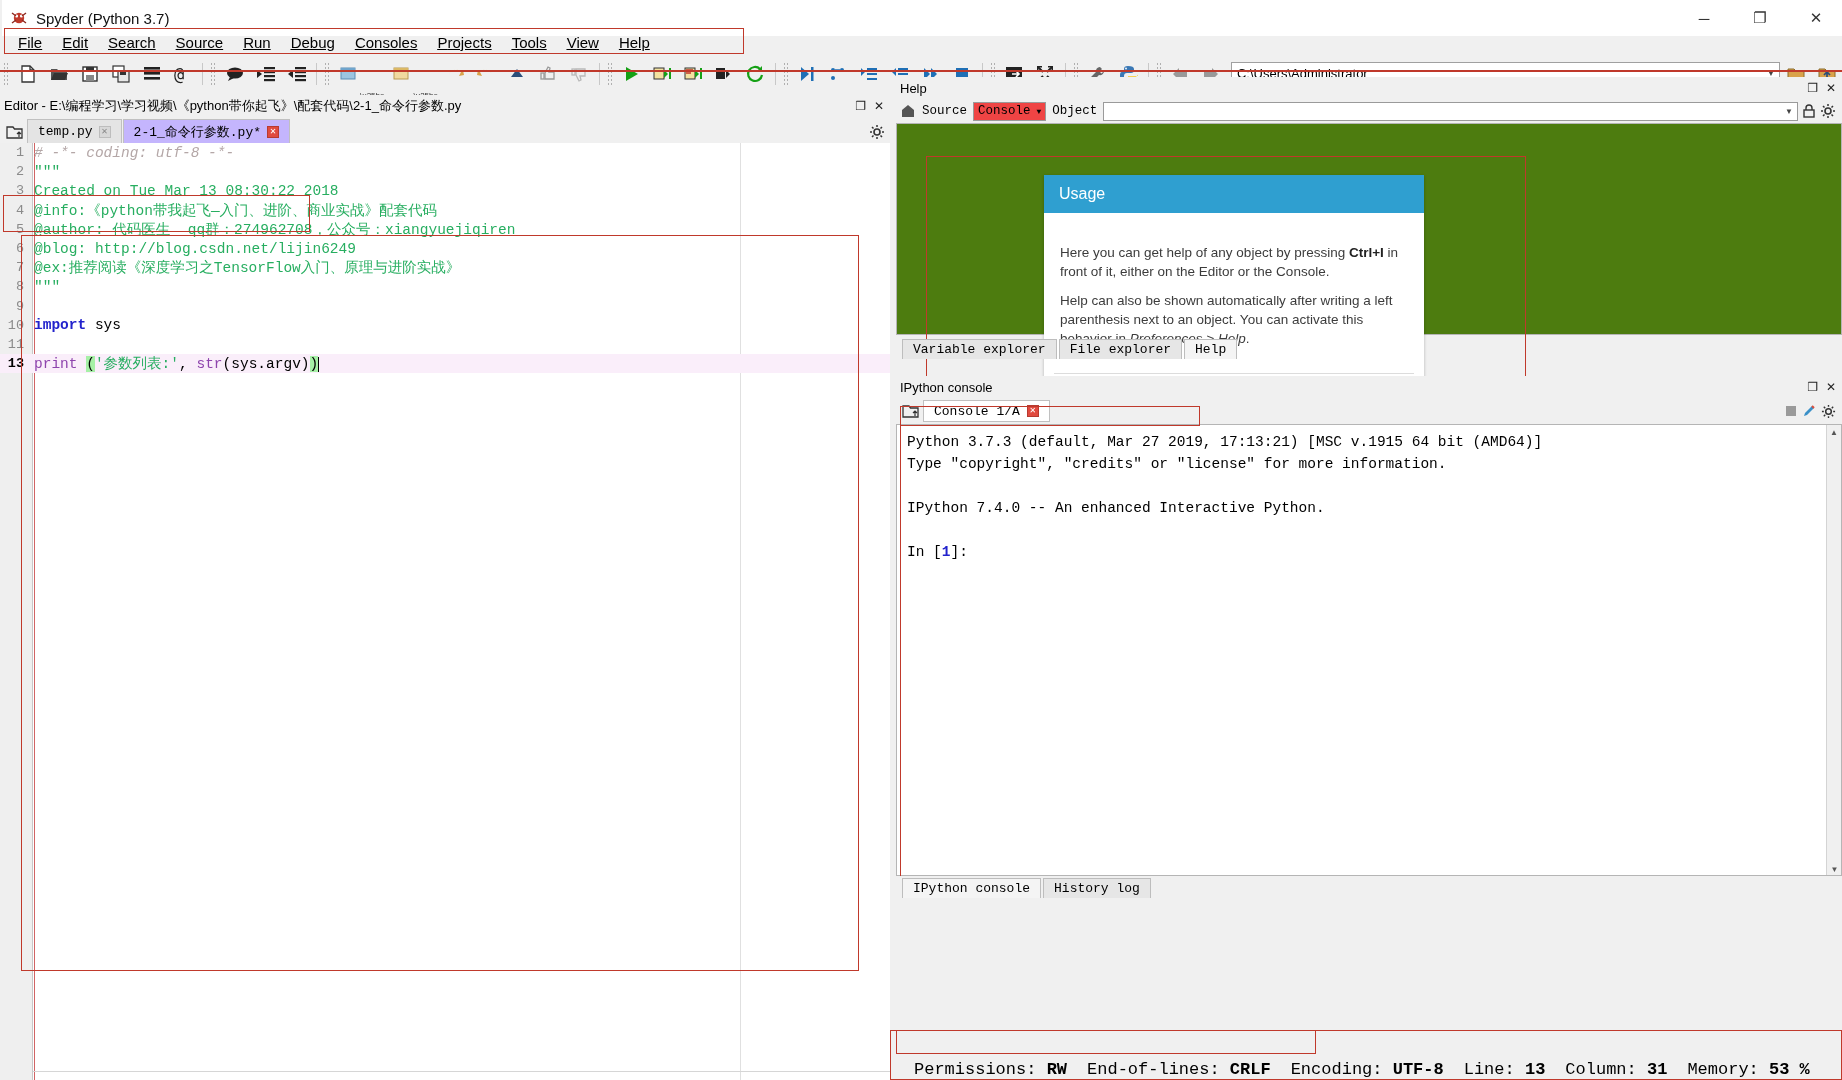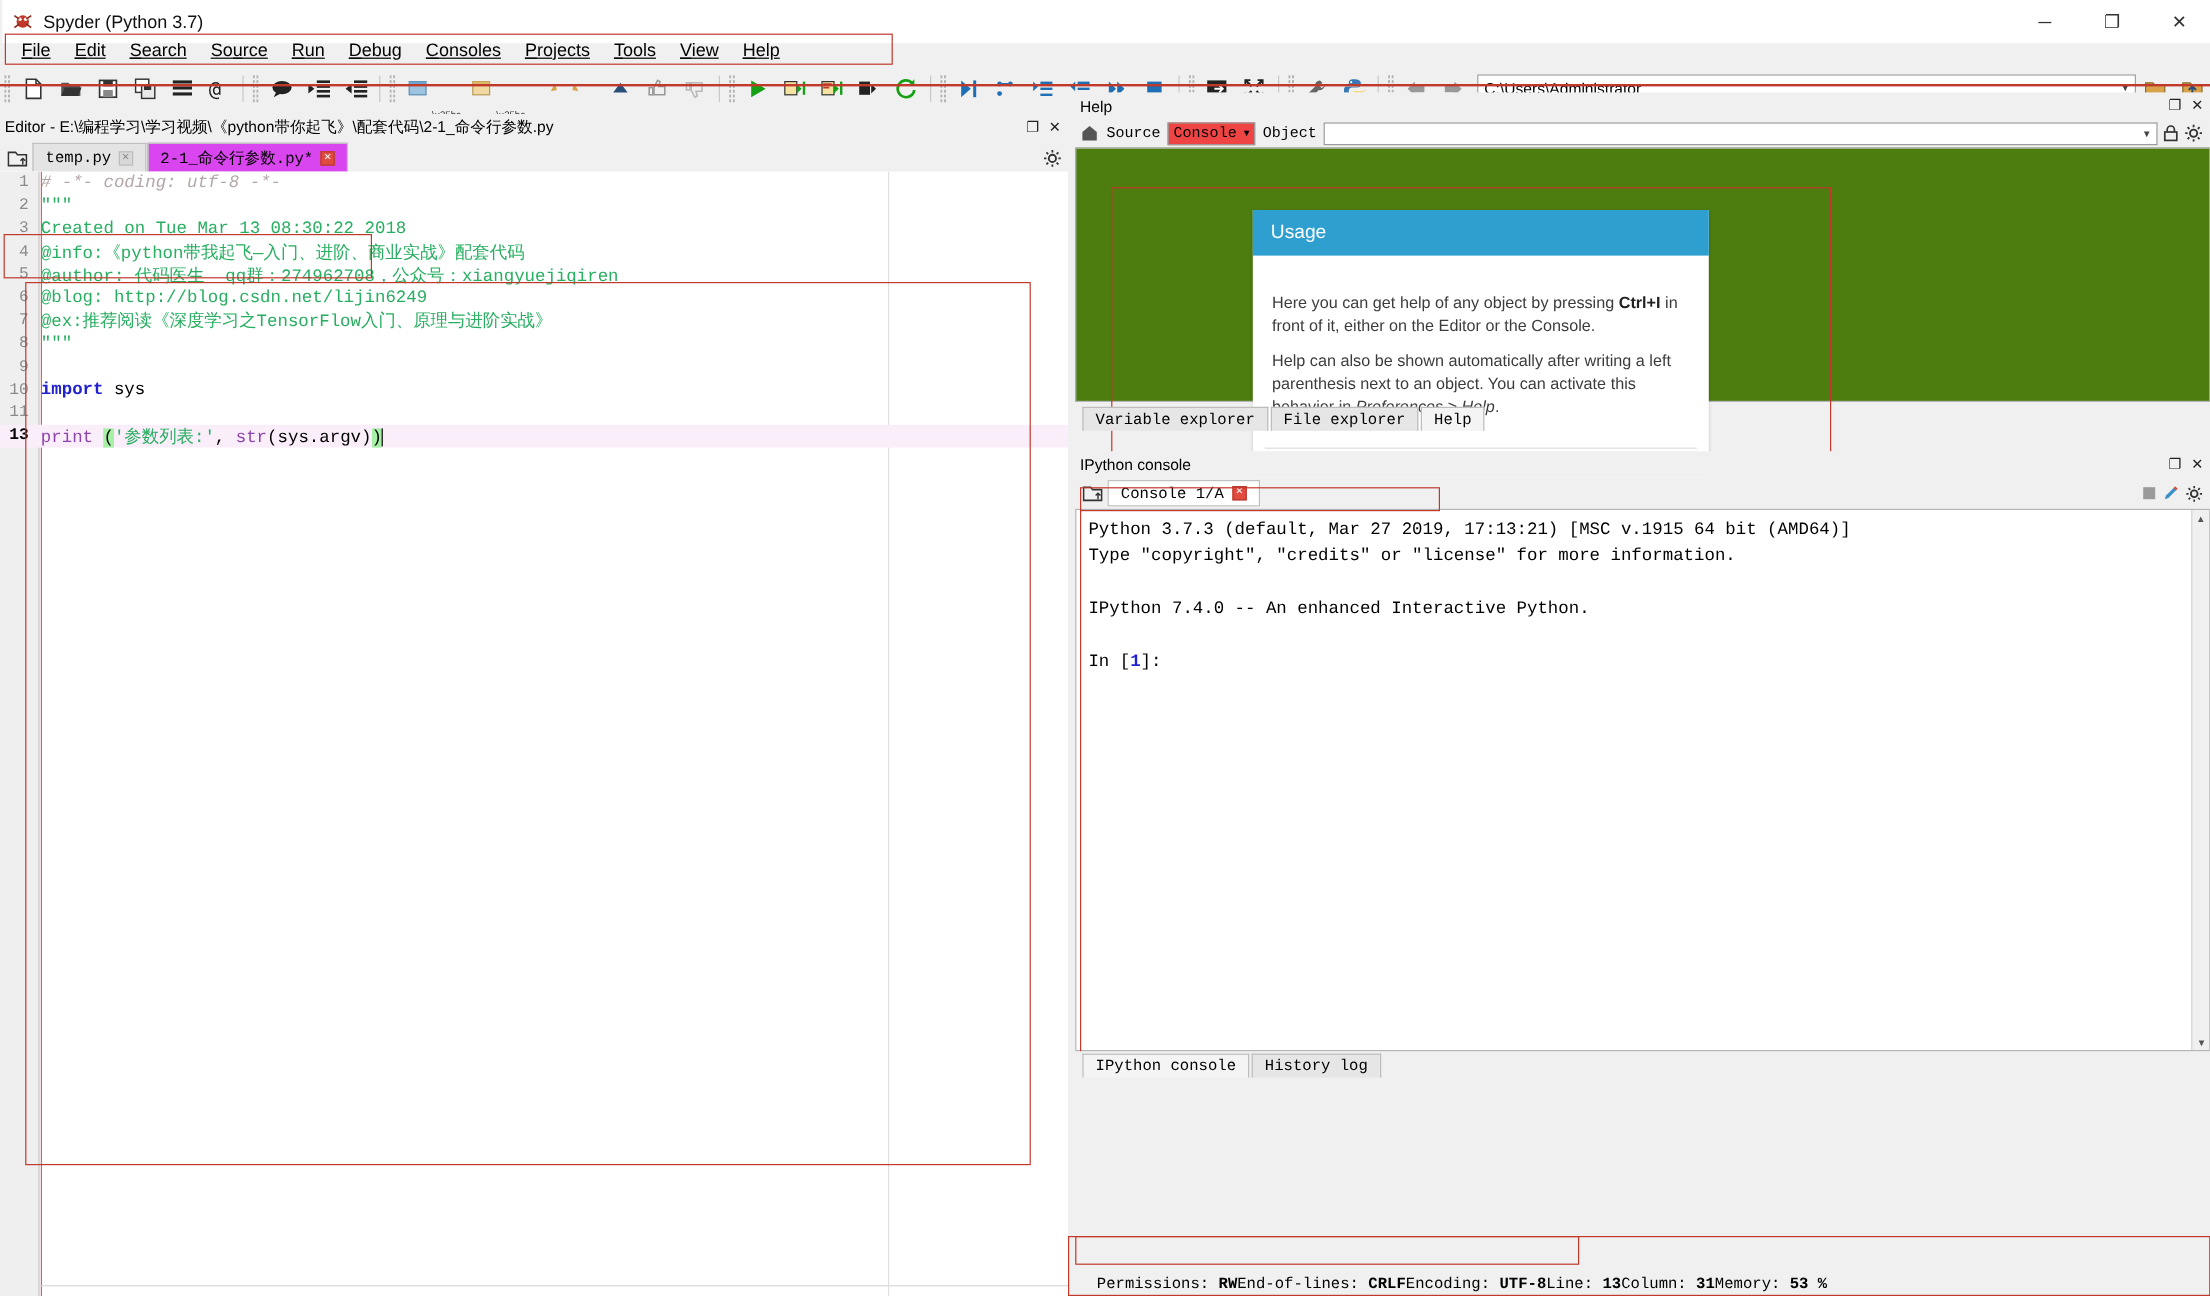--- a/index.html
+++ b/index.html
@@ -50,21 +50,21 @@
 
   
   #editor-pane { position:absolute; left:0; top:95px; width:890px; height:985px; background:#f0f0f0; }
   .ed-tabrow { position:absolute; left:0; top:22px; width:890px; height:26px;
     background:#f0f0f0; display:flex; align-items:flex-end; }
   .browsebtn { width:24px; height:22px; margin-left:3px; display:flex;
     align-items:center; justify-content:center; }
   .ed-tab { height:24px; display:flex; align-items:center; gap:6px; padding:0 10px;
     font-size:13px; font-family:"Liberation Mono", monospace; color:#000;
     border:1px solid #c0c0c0; border-bottom:none; background:#e4e4e4; margin-right:1px; }
-  .ed-tab.active { background:#d946ef; }
+  .ed-tab.active { background:#c4b5fd; }
   .tabx { width:12px; height:12px; display:inline-flex; align-items:center;
     justify-content:center; font-size:10px; line-height:1; }
   .tabx.gray { background:#d8d8d8; color:#888; border:1px solid #bdbdbd; }
   .tabx.red { background:#e04a3f; color:#fff; border:1px solid #b83a30; font-weight:bold; }
   .ed-opts { margin-left:auto; width:26px; height:22px; display:flex;
     align-items:center; justify-content:center; }
 
   .code-area { position:absolute; left:0; top:48px; width:890px; height:937px;
     background:#fff; overflow:hidden; }
   .gutter { position:absolute; left:0; top:0; width:33px; height:937px;
@@ -145,21 +145,21 @@
   .sc-arrow { height:15px; display:flex; align-items:center; justify-content:center;
     font-size:8px; color:#555; }
   .con-redline { position:absolute; left:4px; top:48px; width:1px; height:452px; background:#c0392b; }
   .con-redbox { position:absolute; left:4px; top:30px; width:300px; height:20px;
     border:1.5px solid #c0392b; pointer-events:none; }
   .con-tabs-bottom { position:absolute; left:6px; top:500px; width:946px; height:22px;
     display:flex; align-items:flex-end; }
 
   
   .statusbar { position:absolute; left:896px; top:1058px; width:946px; height:22px;
-    display:flex; align-items:center; font-size:13px;
+    display:flex; align-items:center; gap:20px; font-size:17px;
     font-family:"Liberation Mono", monospace; color:#000; padding-left:18px; }
   .statusbar b { font-weight:bold; }
   .status-redbox { position:absolute; left:890px; top:1030px; width:952px; height:50px;
     border:1.5px solid #c0392b; pointer-events:none; }
   .bottom-redbox { position:absolute; left:896px; top:1030px; width:420px; height:24px;
     border:1.5px solid #c0392b; pointer-events:none; }
 
   svg { display:block; }
 </style>
 </head>

